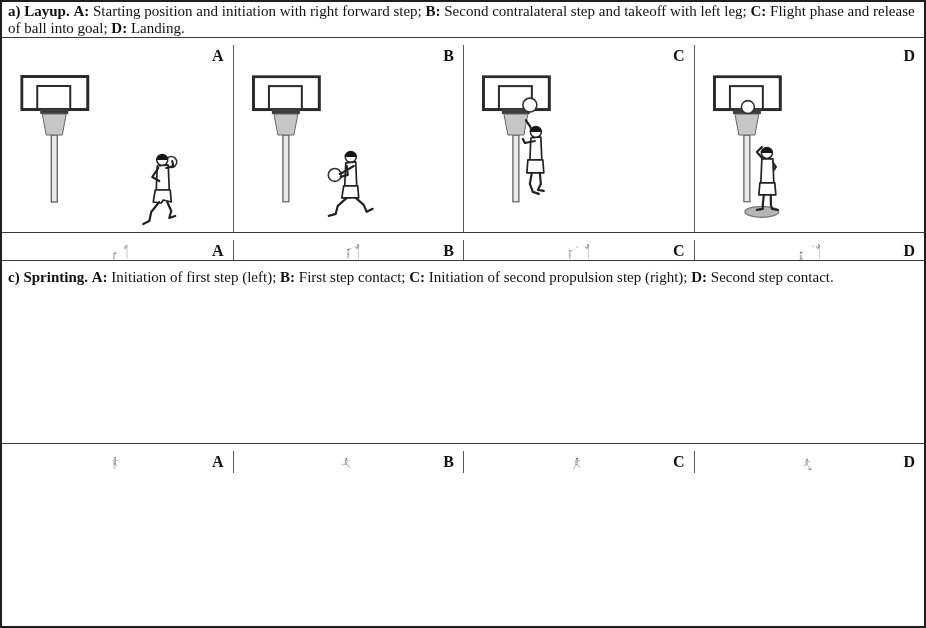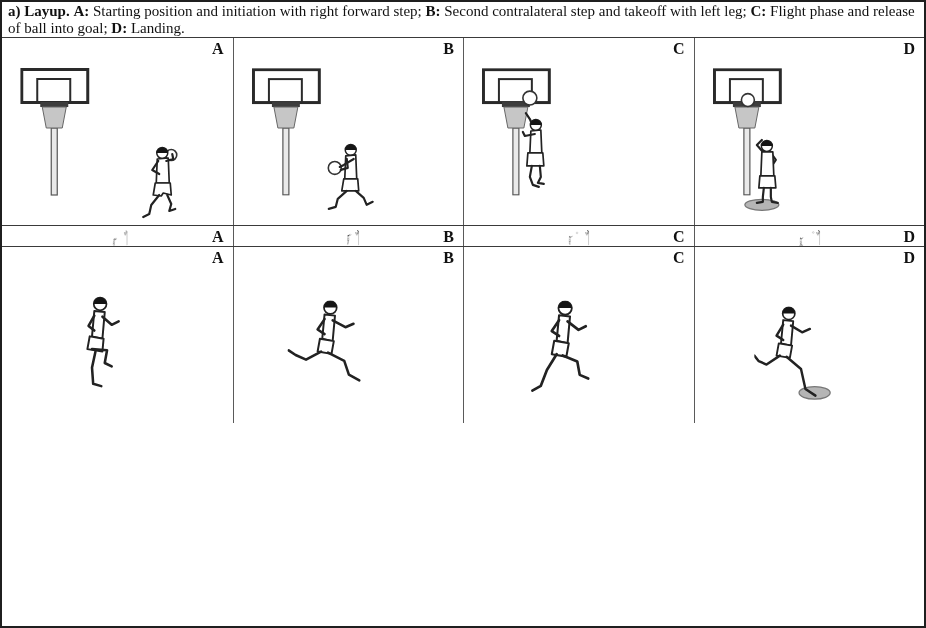--- a/index.html
+++ b/index.html
@@ -5,20 +5,21 @@
   * { box-sizing: border-box; margin: 0; padding: 0; }
   html,body { background:#fff; }
   body { font-family: "Liberation Serif", "DejaVu Serif", serif; color:#111; }
   .figure-table {
     position: relative;
     width: 926px; height: 628px;
     border: 2px solid #1f1f1f;
     background: #fff;
     display: grid;
     grid-template-rows: 36px 188px 21px 176px 22px 181px;
+    gap: 7px;
   }
   .caption-row {
     border-bottom: 1px solid #3a3a3a;
     padding: 1px 6px 2px 6px;
     font-size: 15px;
     line-height: 16.5px;
   }
   .caption-row b { font-weight: bold; }
   .panel-row {
     display: grid;
@@ -258,20 +259,21 @@
       <span class="panel-label">D</span>
       <svg class="scene" viewBox="0 0 230 176">
         <use href="#hoop-side" x="168" y="38" width="40" height="132"></use>
         <circle class="ball" cx="146" cy="57" r="7.5"></circle>
         <ellipse class="mat" cx="40" cy="169" rx="17" ry="5"></ellipse>
         <use href="#p-jump-d" x="26" y="96" width="42" height="74"></use>
       </svg>
     </div>
   </div>
 
+  <div class="caption-row"><b>c) Sprinting.</b><span> </span><b>A:</b><span> Initiation of first step (left); </span><b>B:</b><span> First step contact; </span><b>C:</b><span> Initiation of second propulsion step (right); </span><b>D:</b><span> Second step contact.</span></div>
 
   <div class="panel-row">
     <div class="panel">
       <span class="panel-label">A</span>
       <svg class="scene" viewBox="0 0 230 181">
         <use href="#p-run-a" x="70" y="50" width="50" height="110"></use>
       </svg>
     </div>
     <div class="panel">
       <span class="panel-label">B</span>

